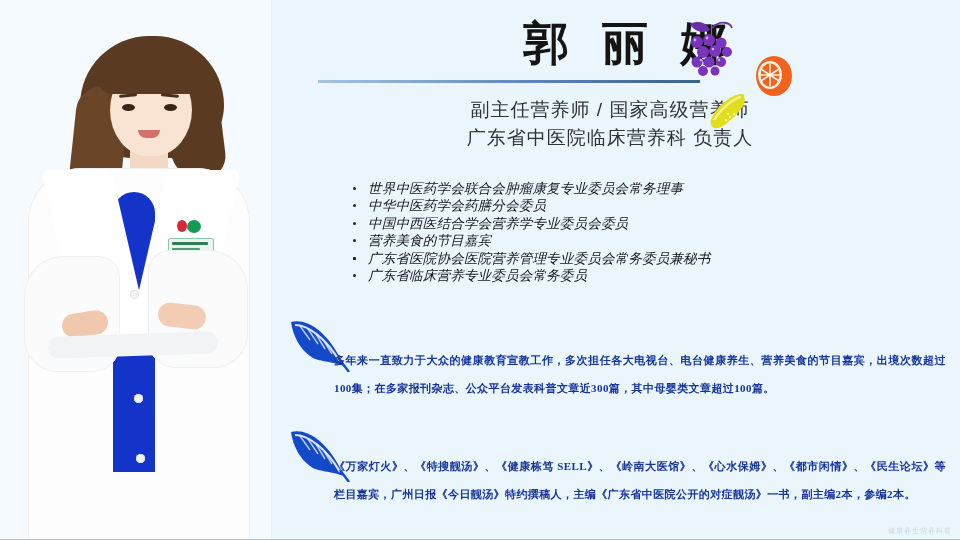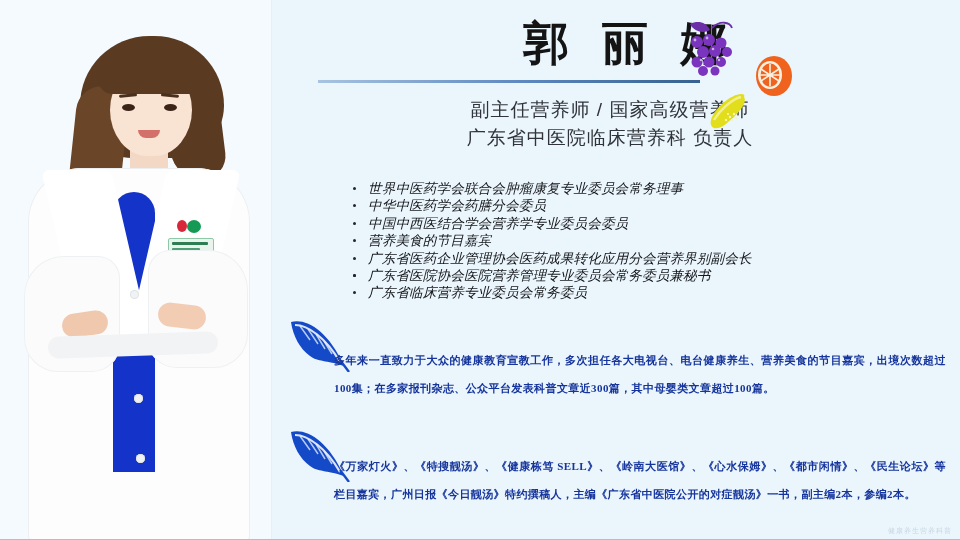--- a/index.html
+++ b/index.html
@@ -124,21 +124,21 @@
   <div class="subtitle">
     <div>副主任营养师  /  国家高级营养师</div>
     <div>广东省中医院临床营养科  负责人</div>
   </div>
 
   <div class="bullets">
     <div class="bullet"><span class="dot"></span><span>世界中医药学会联合会肿瘤康复专业委员会常务理事</span></div>
     <div class="bullet"><span class="dot"></span><span>中华中医药学会药膳分会委员</span></div>
     <div class="bullet"><span class="dot"></span><span>中国中西医结合学会营养学专业委员会委员</span></div>
     <div class="bullet"><span class="dot"></span><span>营养美食的节目嘉宾</span></div>
-    <div class="bullet"><span class="dot"></span><span>广东省医药企业管理协会医药成果转化应用分会营养界别副会长</span></div>
+    <div class="bullet"><span class="dot"></span></div>
     <div class="bullet"><span class="dot"></span></div>
     <div class="bullet"><span class="dot"></span><span>广东省医院协会医院营养管理专业委员会常务委员兼秘书</span></div>
     <div class="bullet"><span class="dot"></span><span>广东省临床营养专业委员会常务委员</span></div>
   </div>
 
   <svg class="quill" id="quill1" viewBox="0 0 62 56">
     <path d="M3 6 C18 2 40 14 56 50 C38 44 30 46 22 40 C12 33 5 20 3 6 Z" fill="#1449c8"></path>
     <path d="M7 9 C20 9 38 22 52 46" stroke="#ffffff" stroke-width="2.2" fill="none" opacity=".85"></path>
     <path d="M12 10 L22 24 M20 13 L30 28 M28 18 L37 33 M36 25 L44 38" stroke="#eaf5fc" stroke-width="1.5" opacity=".75"></path>
     <path d="M52 44 L61 56" stroke="#1449c8" stroke-width="2.4" fill="none"></path>

